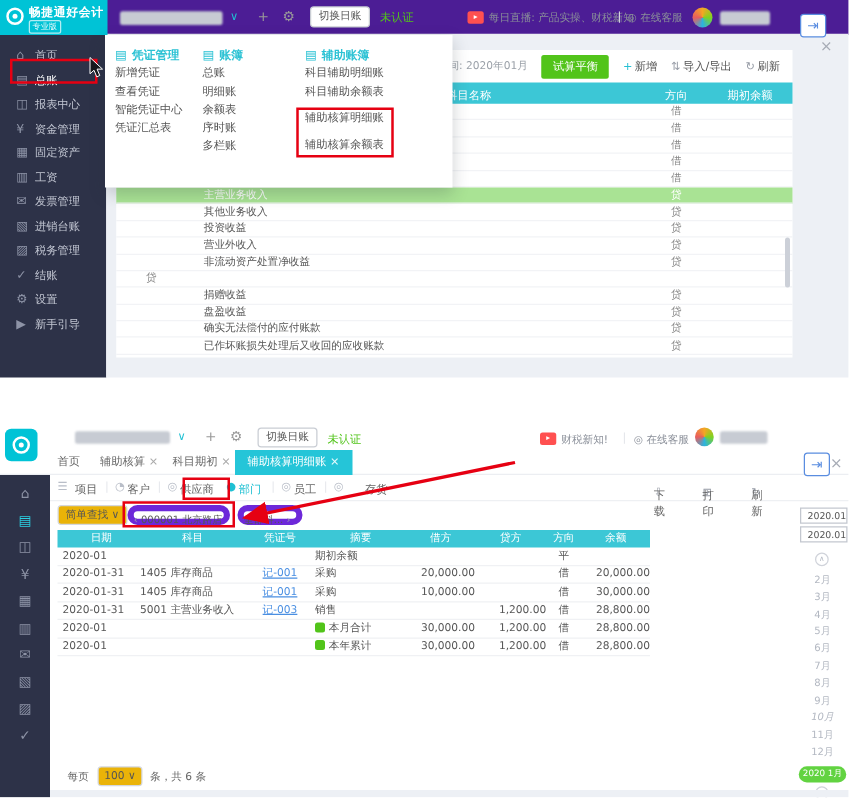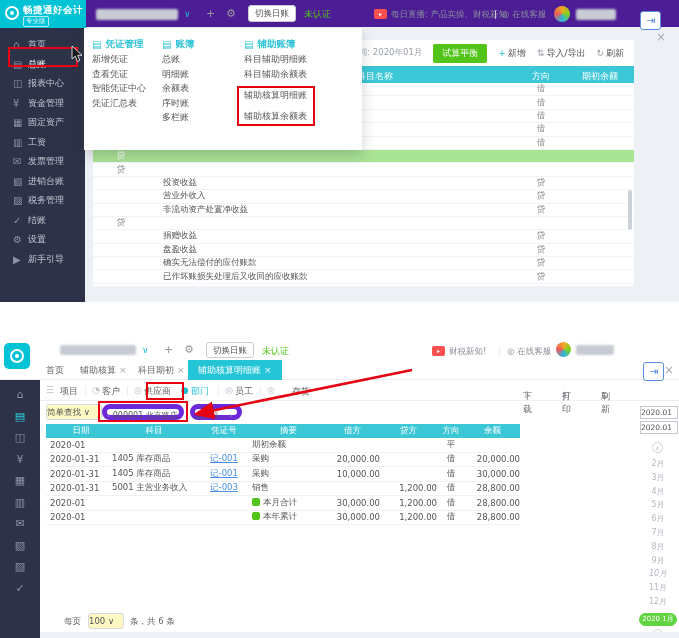--- a/index.html
+++ b/index.html
@@ -89,21 +89,21 @@
 .s2-main{position:absolute;left:40px;top:40px;width:639px;height:258px;background:#fff}
 .dimrow{position:absolute;left:0;top:0;width:639px;height:21px;border-bottom:1px solid #eef0f3}
 .dimrow span{position:absolute;top:5px;font-size:9px}
 .dim-lab{color:#666;cursor:pointer}
 .dim-ic{color:#b9bec8;font-size:8px;cursor:pointer}
 .dim-sep{color:#e5e7ec}
 .dim-active{color:#1fc0d3 !important}
 .act-link{position:absolute;top:5px;font-size:9px;color:#666;cursor:pointer}
 .act-link .aic{color:#979ca6;margin-right:2px}
 .filtrow{position:absolute;left:0;top:21px;width:639px;height:22px}
-.selbox{position:absolute;border:1px solid #d4d7dd;border-radius:3px;background:#fef9c3;color:#555;font-size:8.5px;}
+.selbox{position:absolute;border:1px solid #d4d7dd;border-radius:3px;background:#eab308;color:#555;font-size:8.5px;text-align:center}
 .pill{position:absolute;border:5px solid #6d28d9;border-radius:9px;background:#fff;color:#555;font-size:8px;text-align:left;line-height:14px;cursor:pointer}
 .pill .pa{color:#9aa0a8}
 
 
 .s2-table{position:absolute;left:6px;top:44px;width:474px}
 .s2-thead{display:flex;background:#3cc7d6;height:14px;align-items:center}
 .s2-thead div{color:#fff;font-size:8.5px;text-align:center}
 .s2-row{display:flex;height:14.5px;align-items:center;border-bottom:1px solid #f0f1f4;font-size:8.5px;color:#555}
 .cd{width:66px;padding-left:4px}
 .cs{width:84px}
@@ -111,27 +111,27 @@
 .cm{width:73px}
 .cde{width:55px;text-align:right}
 .ccr{width:57px;text-align:right}
 .cdi{width:28px;text-align:center}
 .cba{width:55px;text-align:right}
 .v-link{color:#4a8fe2;text-decoration:underline;cursor:pointer}
 .badge{display:none;width:8px;height:8px;background:#52c41a;border-radius:2px;margin-right:3px;vertical-align:-1px}
 .badge.show{display:inline-block}
 
 
-.rail-box{position:absolute;width:38px;height:13px;border:1px solid #c3c7cf;background:#fff;font-size:7.5px;color:#555;text-align:left;line-height:11px}
+.rail-box{position:absolute;width:38px;height:13px;border:1px solid #c3c7cf;background:#fff;font-size:7.5px;color:#555;text-align:right;line-height:11px}
 .rail-circ{position:absolute;width:11px;height:11px;border:1px solid #d0d3da;border-radius:50%;color:#b3b8c2;font-size:6px;text-align:center;line-height:9px;background:#fff;cursor:pointer}
 .rail-month{position:absolute;left:596px;width:44px;height:13.8px;text-align:center;font-size:8px;color:#b3b8c2;cursor:pointer}
 .rail-cur{position:absolute;background:#62d341;color:#fff;border-radius:7px;font-size:7px;text-align:center;line-height:13px;cursor:pointer}
 
 
-.pgrow{position:absolute;left:16px;top:232px;width:520px;height:20px;font-size:8.5px;color:#666}
+.pgrow{position:absolute;left:6px;top:232px;width:520px;height:20px;font-size:8.5px;color:#666}
 .pgrow .lab{position:absolute;top:4px}
 .strip{position:absolute;left:0;top:252px;width:639px;height:6px;background:#edf0f5}
 
 .red-arrow,.cursor{position:absolute}
 </style>
 </head>
 <body>
 
 <div class="stage">
 
@@ -249,24 +249,26 @@
             <div class="rn"></div>
             <div class="rd">借</div>
             <div class="rb"></div>
           </div>
             <div class="s1-row">
             <div class="rn"></div>
             <div class="rd">借</div>
             <div class="rb"></div>
           </div>
             <div class="s1-row hl">
-            <div class="rd">贷</div>
-            <div class="rb"></div>
-          </div>
-            <div class="s1-row">
+            <div class="rn">主营业务收入</div>
+            <div class="rd">贷</div>
+            <div class="rb"></div>
+          </div>
+            <div class="s1-row">
+            <div class="rn">其他业务收入</div>
             <div class="rd">贷</div>
             <div class="rb"></div>
           </div>
             <div class="s1-row">
             <div class="rn">投资收益</div>
             <div class="rd">贷</div>
             <div class="rb"></div>
           </div>
             <div class="s1-row">
             <div class="rn">营业外收入</div>

